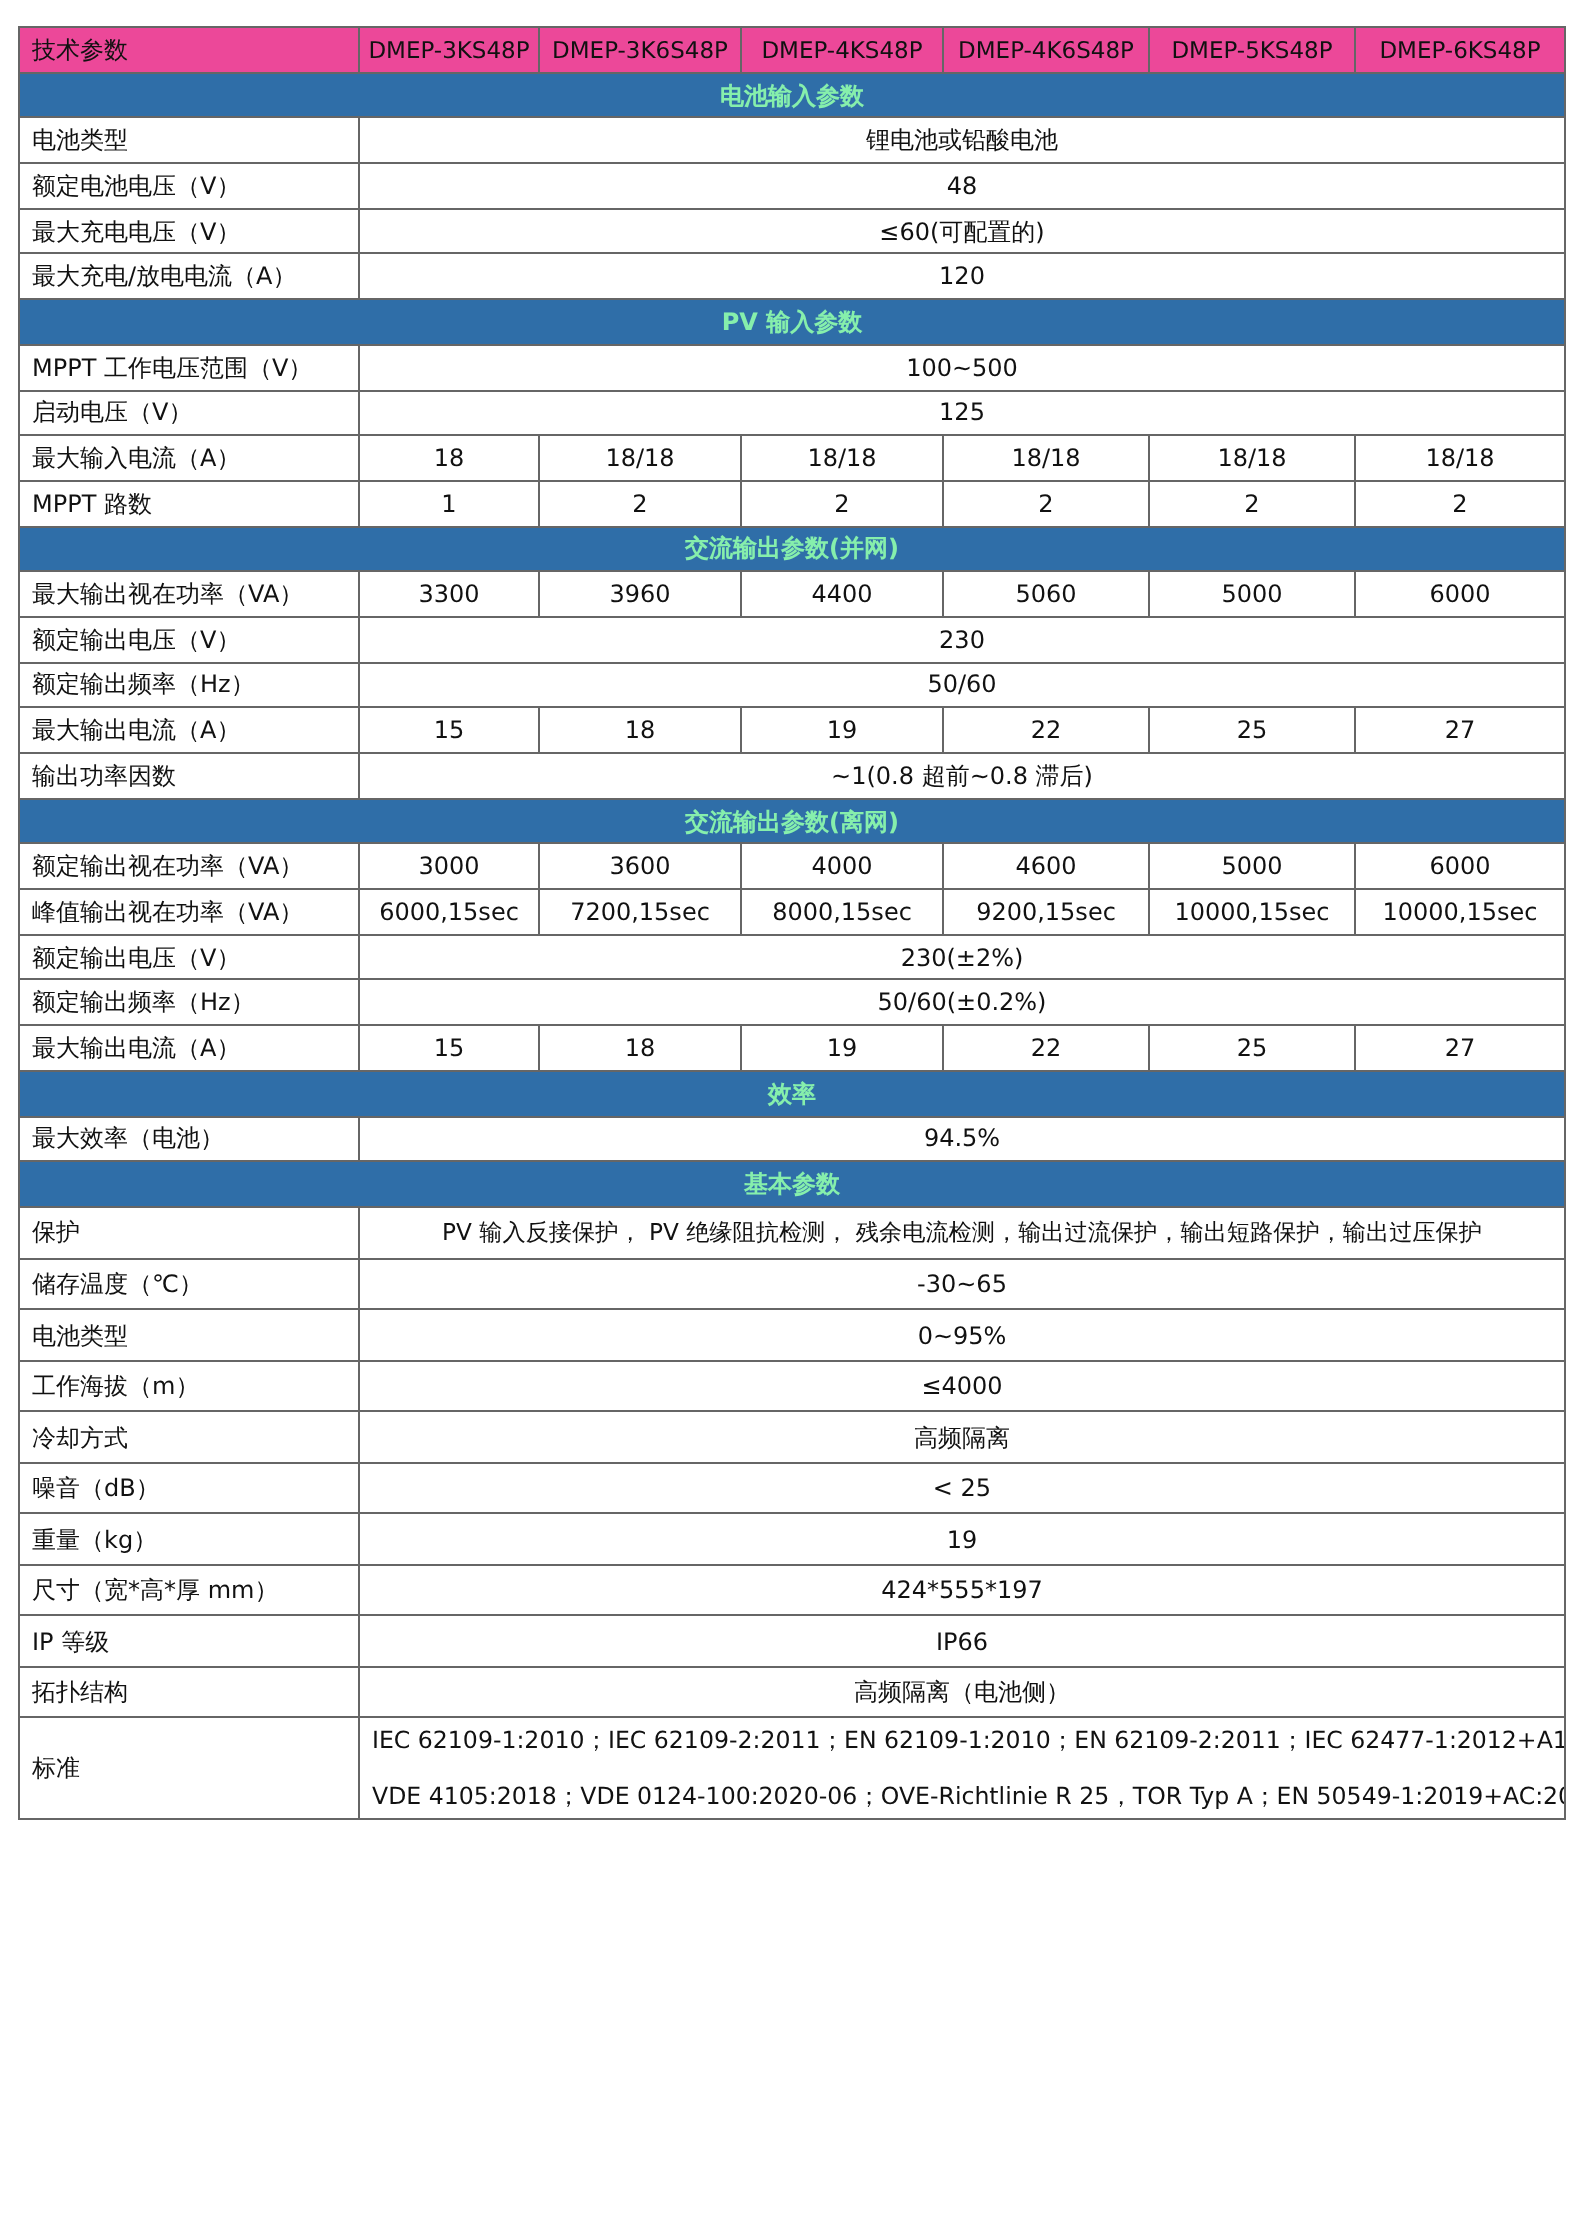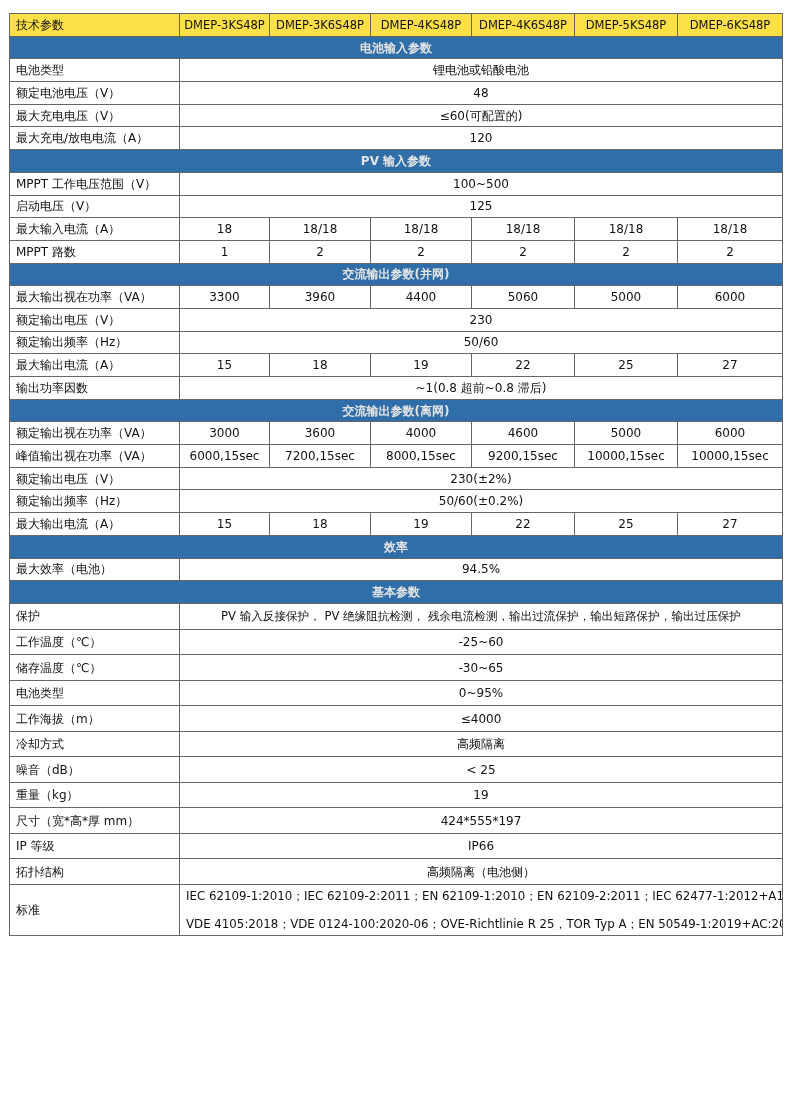--- a/index.html
+++ b/index.html
@@ -10,24 +10,24 @@
     border-collapse: collapse; table-layout: fixed;
     font-size: 12px;
   }
   #spec-table td {
     border: 1px solid #666;
     height: 21.7px; padding: 0; line-height: 14px;
     text-align: center; vertical-align: middle;
     overflow: hidden; white-space: nowrap;
   }
   #spec-table td.label { text-align: left; padding-left: 6px; }
-  tr.header-row td { background: #fde047; font-size: 11.5px; }
+  tr.header-row td { background: #ec4899; font-size: 11.5px; }
   tr.header-row td.label { font-size: 12px; }
   tr.section-row td {
-    background: #2f6ea8; color: #e5e5e5; font-weight: bold; text-align: left;
+    background: #2f6ea8; color: #86efac; font-weight: bold; text-align: left;
     padding-left: 6px; border-color: #1f4f80; height: 21.7px;
   }
   tr.standards-row td { height: 151px; white-space: normal; }
   .std-block { line-height: 22px; font-size: 11.8px; padding: 0 6px; }
   .std-block + .std-block { margin-top: 6px; }
 </style>
 </head>
 <body>
 
 <table id="spec-table">
@@ -184,24 +184,20 @@
     </tr>
 
     <tr class="section-row">
       <td colspan="7">基本参数</td>
     </tr>
     <tr style="height:26px">
       <td class="label" style="height:25px">保护</td>
       <td colspan="6" style="height:25px;font-size:11.6px">PV 输入反接保护， PV 绝缘阻抗检测， 残余电流检测，输出过流保护，输出短路保护，输出过压保护</td>
     </tr>
     <tr>
-      <td class="label" style="height:24.5px">工作温度（℃）</td>
-      <td colspan="6" style="height:24.5px">-25~60</td>
-    </tr>
-    <tr>
       <td class="label" style="height:24.5px">储存温度（℃）</td>
       <td colspan="6" style="height:24.5px">-30~65</td>
     </tr>
     <tr>
       <td class="label" style="height:24.5px">电池类型</td>
       <td colspan="6" style="height:24.5px">0~95%</td>
     </tr>
     <tr>
       <td class="label" style="height:24.5px">工作海拔（m）</td>
       <td colspan="6" style="height:24.5px">≤4000</td>

